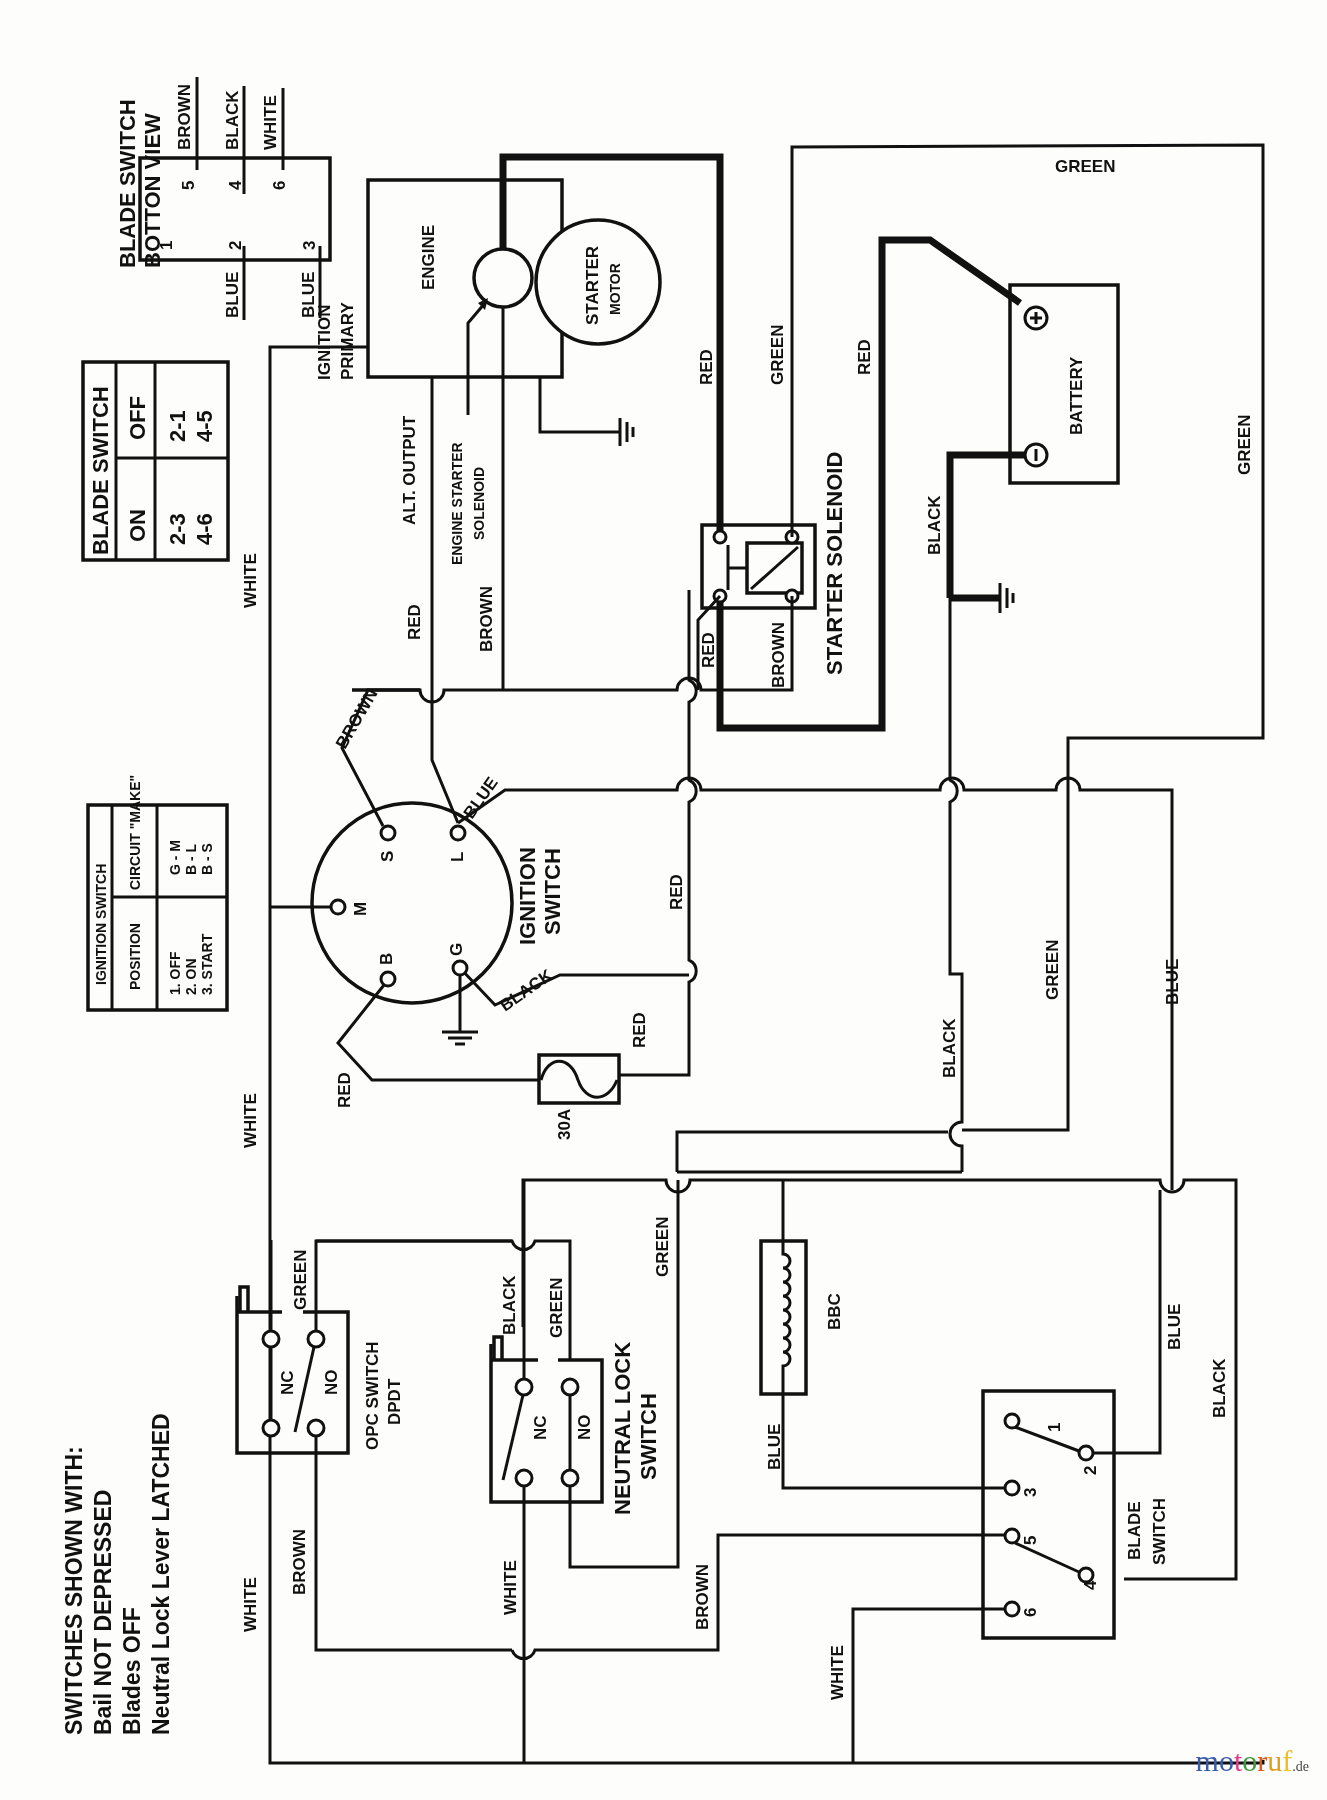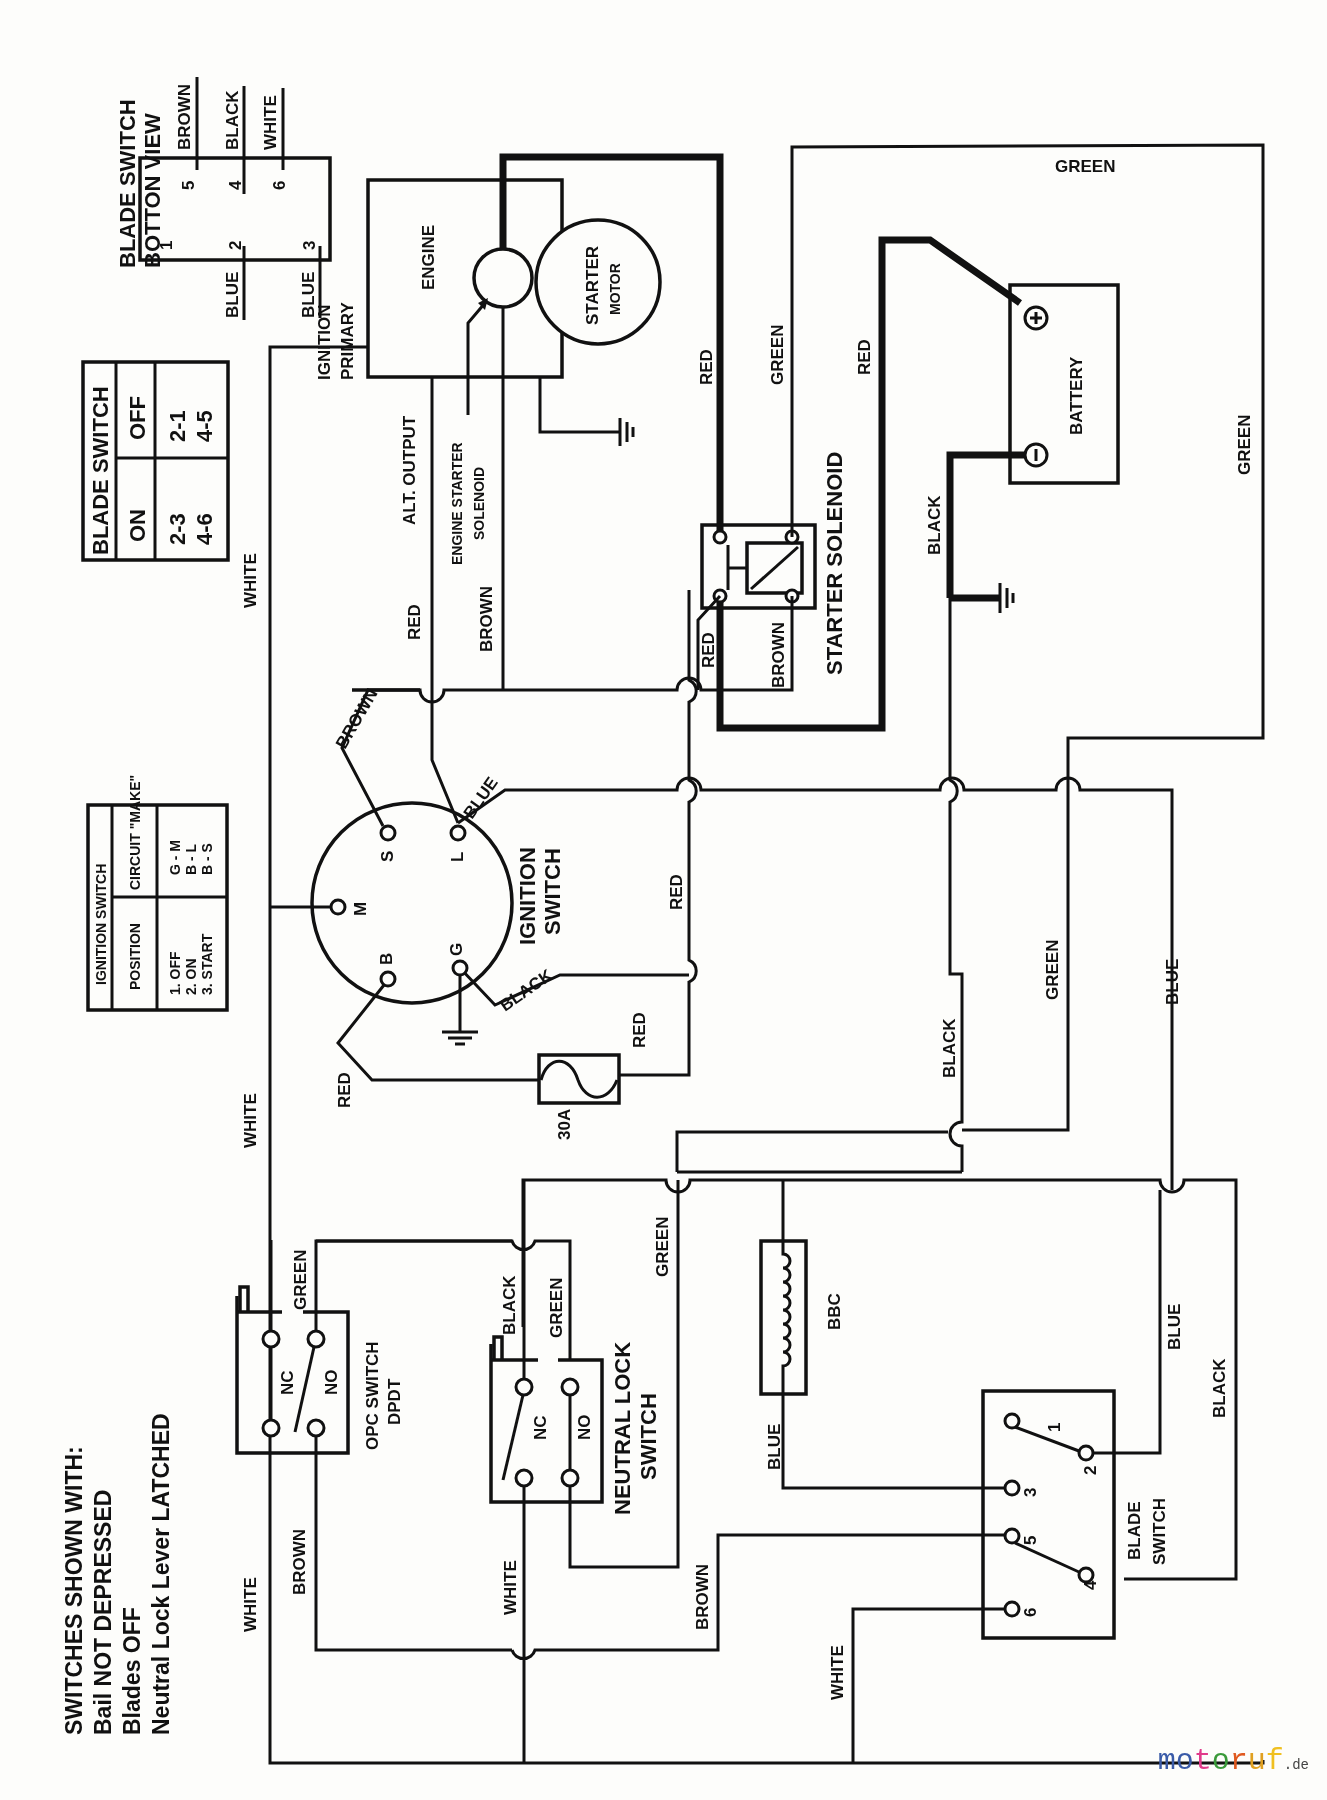--- a/index.html
+++ b/index.html
@@ -6,21 +6,21 @@
   body { width: 1327px; height: 1800px; position: relative; overflow: hidden; font-family: "Liberation Sans", sans-serif; }
   svg { position: absolute; left: 0; top: 0; }
   .w { fill: none; stroke: #111; stroke-width: 3; stroke-linejoin: miter; }
   .wt { fill: none; stroke: #111; stroke-width: 7; }
   .box { fill: none; stroke: #111; stroke-width: 3.5; }
   .term { fill: #fdfdfb; stroke: #111; stroke-width: 3; }
   .lbl { font-family: "Liberation Sans", sans-serif; font-weight: bold; font-size: 17px; fill: #111; }
   .lbl-s { font-family: "Liberation Sans", sans-serif; font-weight: bold; font-size: 14px; fill: #111; }
   .lbl-l { font-family: "Liberation Sans", sans-serif; font-weight: bold; font-size: 22px; fill: #111; }
   .note { font-family: "Liberation Sans", sans-serif; font-weight: bold; font-size: 23px; fill: #111; }
-  .wm { position: absolute; right: 18px; bottom: 22px; font-family: Liberation Mono, monospace; font-size: 30px; letter-spacing: 0px; }
+  .wm { position: absolute; right: 18px; bottom: 22px; font-family: Liberation Serif, serif; font-size: 30px; letter-spacing: 0px; }
   .wm .de { font-size: 14px; color: #444; }
 </style>
 </head>
 <body>
 
 <svg width="1327" height="1800" viewBox="0 0 1327 1800">
 
   <g>
     <text class="lbl-l" transform="translate(135,268) rotate(-90)">BLADE SWITCH</text>
     <text class="lbl-l" transform="translate(160,268) rotate(-90)">BOTTON VIEW</text>

